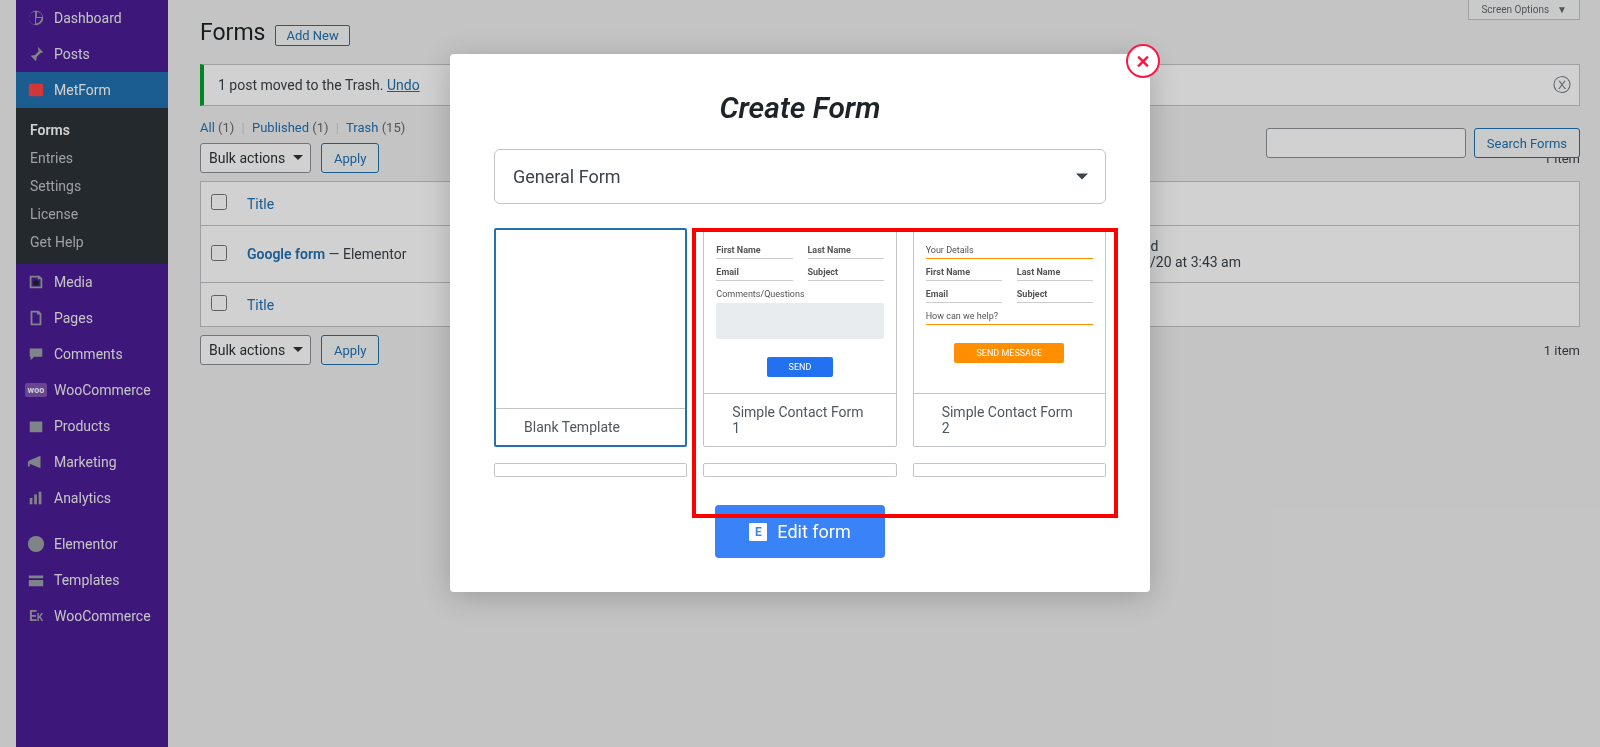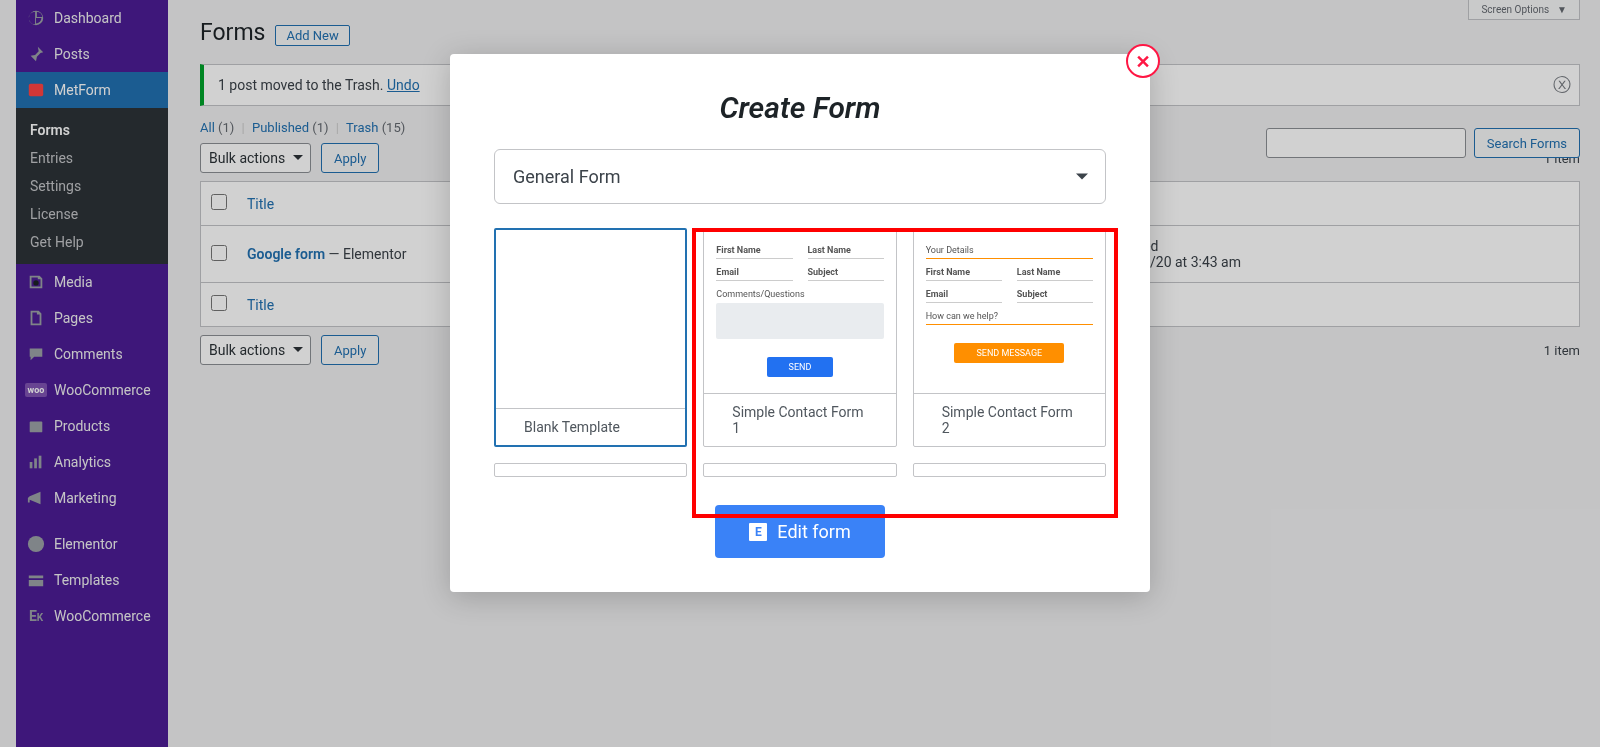--- a/index.html
+++ b/index.html
@@ -135,34 +135,34 @@
       <span class="ic">
         <svg width="18" height="18" viewBox="0 0 20 20" fill="currentColor">
           <rect x="3" y="5" width="14" height="12" rx="1"></rect>
         </svg>
       </span>
       <span>Products</span>
     </div>
   <div class="sidebar-item">
       <span class="ic">
         <svg width="18" height="18" viewBox="0 0 20 20" fill="currentColor">
+          <path d="M3 8l12-5v14L3 12v3H1v-5l2-2z"></path>
+        </svg>
+      </span>
+      <span>Marketing</span>
+    </div>
+  <div class="sidebar-item">
+      <span class="ic">
+        <svg width="18" height="18" viewBox="0 0 20 20" fill="currentColor">
           <rect x="3" y="10" width="3" height="7"></rect>
           <rect x="8" y="6" width="3" height="11"></rect>
           <rect x="13" y="3" width="3" height="14"></rect>
         </svg>
       </span>
       <span>Analytics</span>
-    </div>
-  <div class="sidebar-item">
-      <span class="ic">
-        <svg width="18" height="18" viewBox="0 0 20 20" fill="currentColor">
-          <path d="M3 8l12-5v14L3 12v3H1v-5l2-2z"></path>
-        </svg>
-      </span>
-      <span>Marketing</span>
     </div>
   <div class="sidebar-item" style="margin-top:10px">
       <span class="ic">
         <svg width="18" height="18" viewBox="0 0 20 20" fill="currentColor">
           <circle cx="10" cy="10" r="9"></circle>
         </svg>
       </span>
       <span>Elementor</span>
     </div>
   <div class="sidebar-item">

